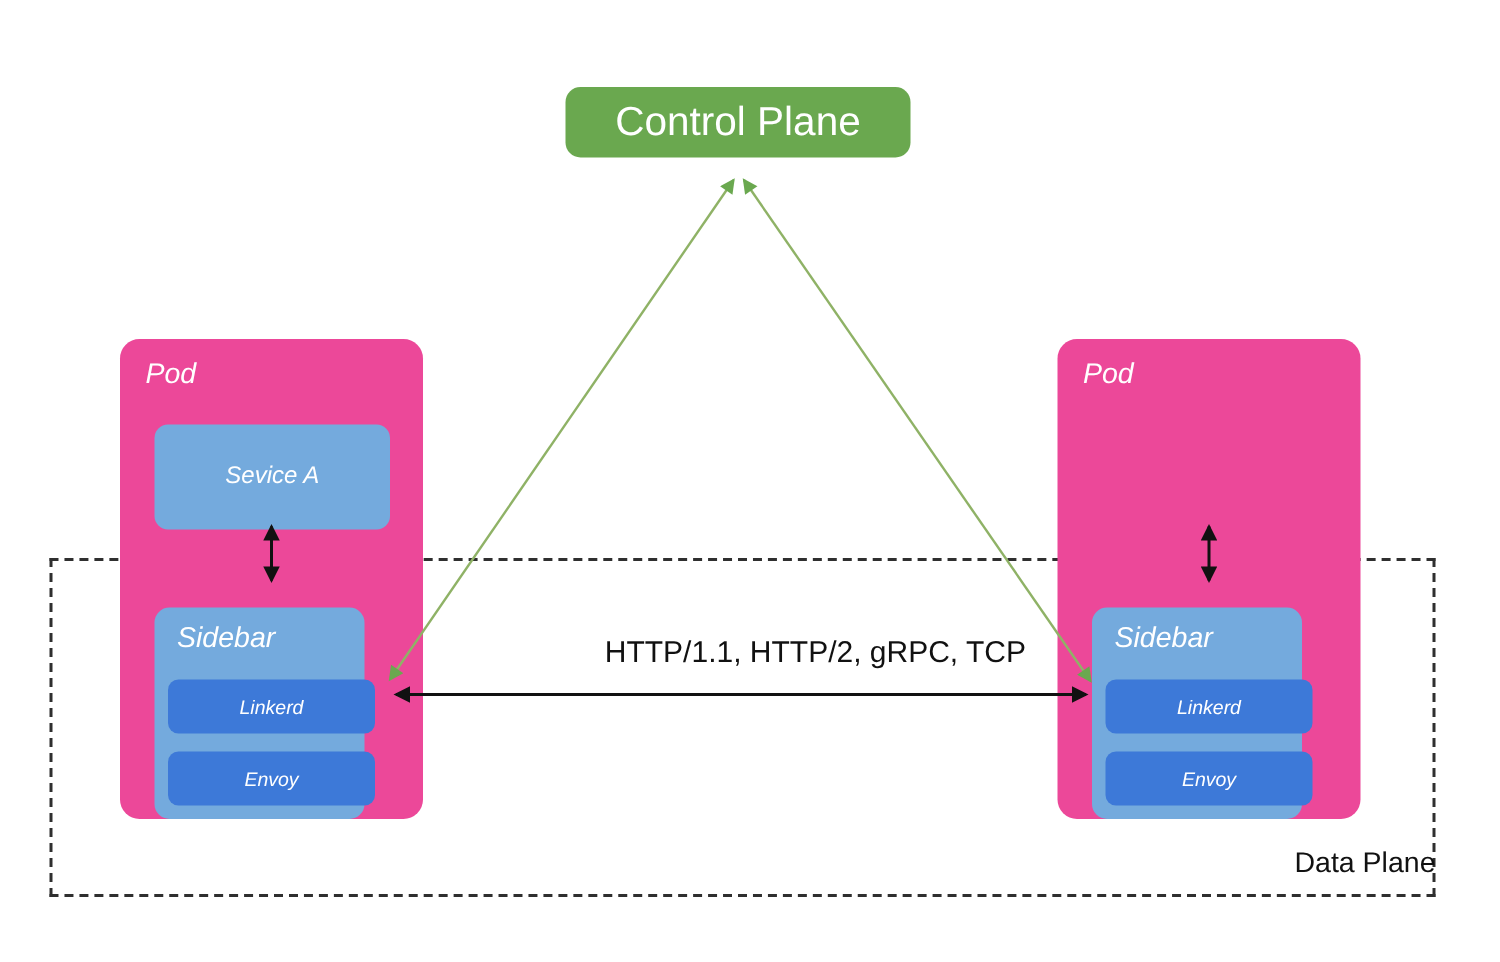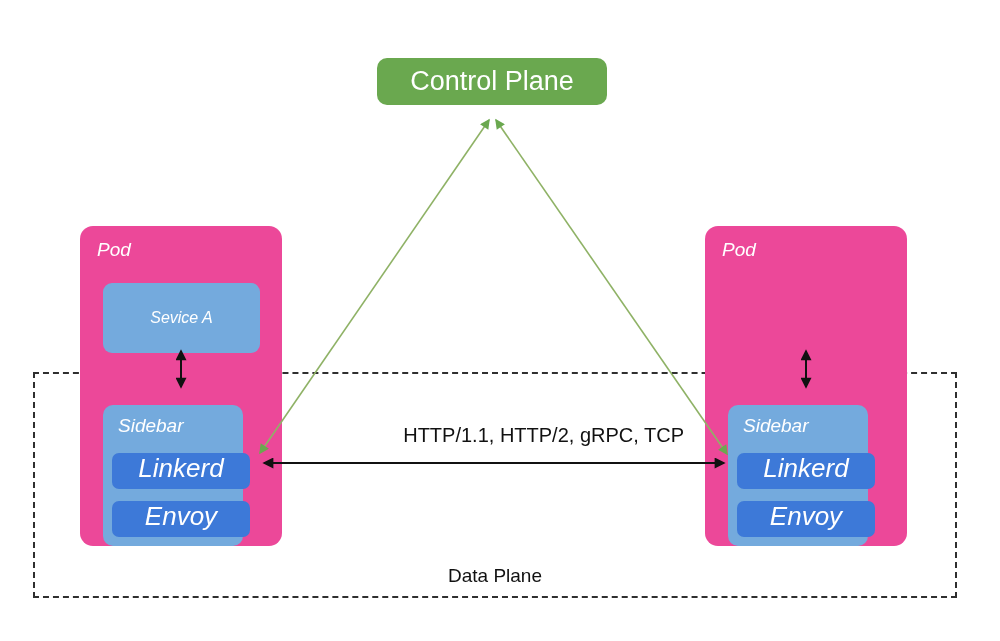--- a/index.html
+++ b/index.html
@@ -7,21 +7,21 @@
     position:relative; width:1000px; height:641px; background:#ffffff;
     font-family:"Liberation Sans", sans-serif; overflow:hidden;
   }
   
   .dataplane-rect {
     position:absolute; left:33px; top:372px; width:924px; height:226px;
     border:2px dashed #2f2f2f; box-sizing:border-box; z-index:1;
   }
   .dataplane-label {
     position:absolute; left:33px; top:565px; width:924px;
-    text-align:center; font-size:19px; color:#111; z-index:1;
+    text-align:right; font-size:19px; color:#111; z-index:1;
   }
   
   .control {
     position:absolute; left:377px; top:58px; width:230px; height:47px;
     background:#6aa84f; border-radius:10px; color:#ffffff; z-index:2;
     display:flex; align-items:center; justify-content:center; font-size:27px;
   }
   
   .pod {
     position:absolute; top:226px; width:202px; height:320px;
@@ -36,21 +36,21 @@
     display:flex; align-items:center; justify-content:center; font-size:16px;
   }
   .sidecar {
     position:absolute; left:23px; top:162px; width:140px; height:141px;
     background:#74aadd; border-radius:10px;margin-top:17px;
   }
   .sidecar-label { position:absolute; top:10px; left:15px; font-size:19px; }
   .proxy {
     position:absolute; left:9px; width:138px; height:36px;
     background:#3d79d8; border-radius:7px;
-    display:flex; align-items:flex-start; justify-content:center; font-size:26px;
+    display:flex; align-items:center; justify-content:center; font-size:13px;
   }
   .proxy-0 { top:48px; }
   .proxy-1 { top:96px; }
   
   .arrows {
     position:absolute; left:0; top:0; width:1000px; height:641px;
     z-index:3; pointer-events:none;
   }
   .link-label {
     position:absolute; left:284px; top:424px; width:400px; text-align:right;

